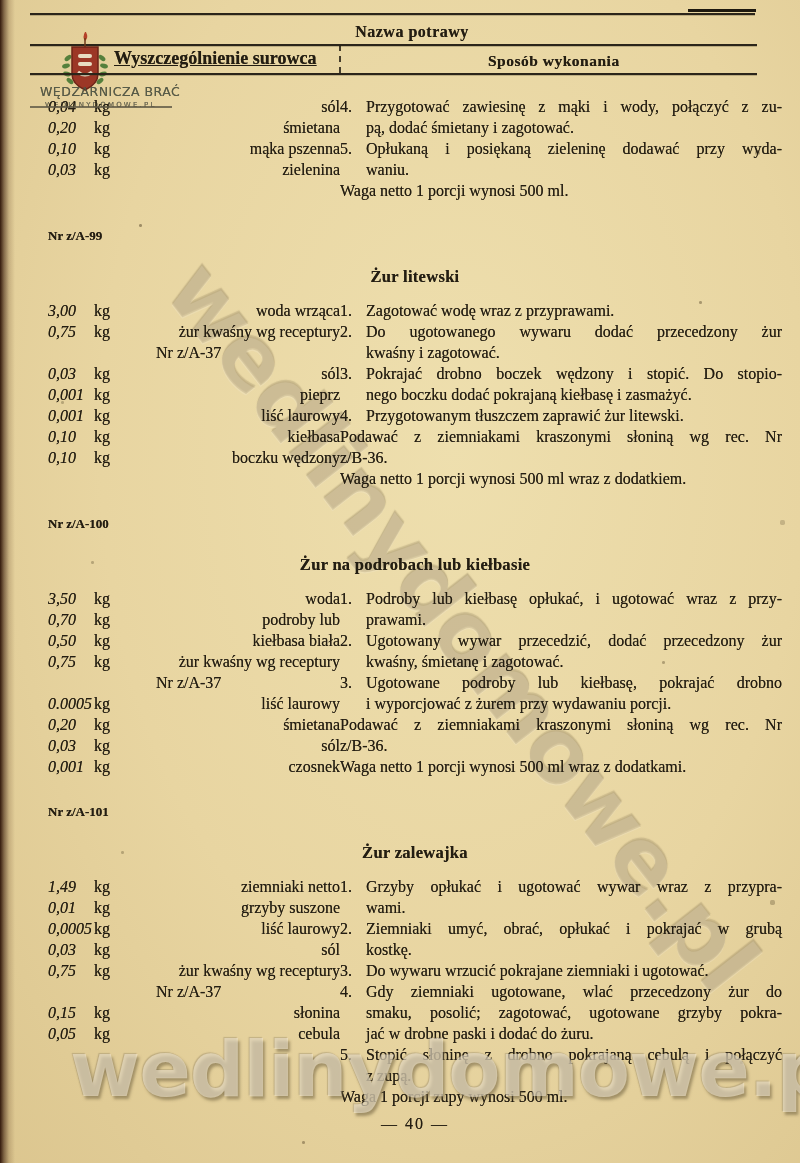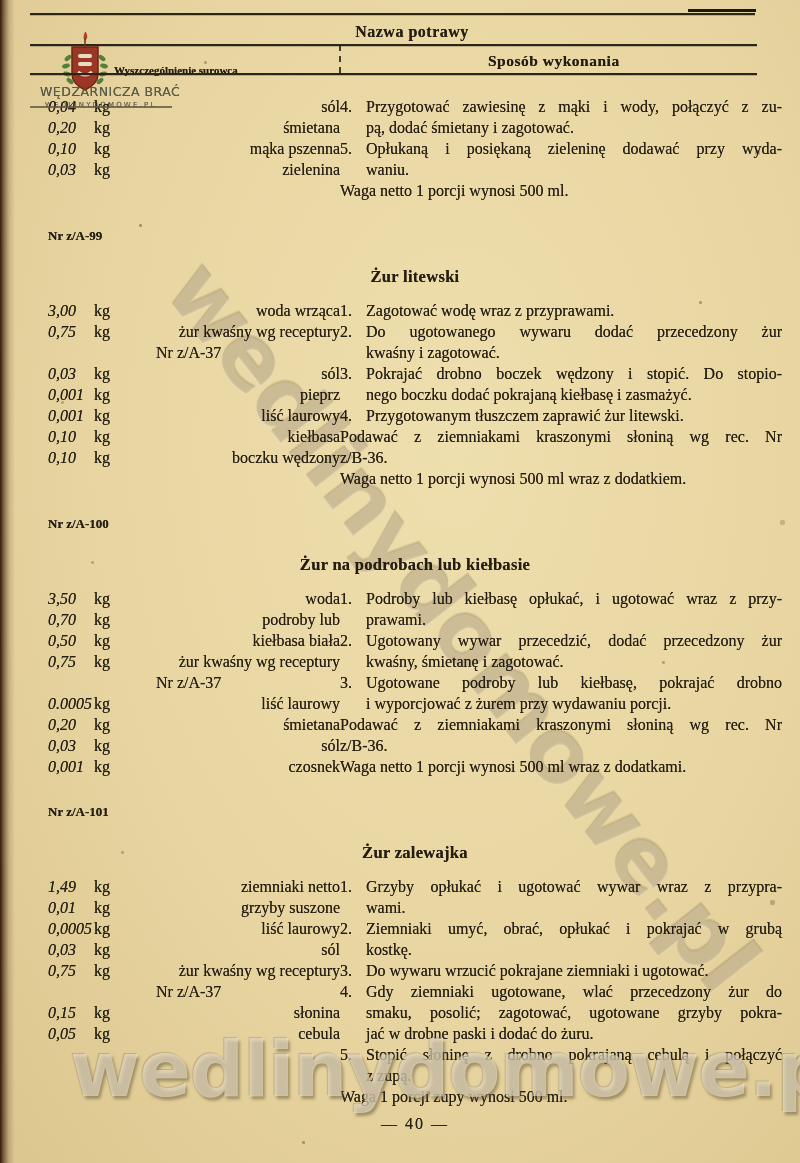--- a/index.html
+++ b/index.html
@@ -24,21 +24,21 @@
   .rule-c{top:73px;left:30px;width:727px;}
   .nazwa{
     position:absolute;top:23px;left:0;width:100%;
     text-align:center;font-size:16px;font-weight:bold;letter-spacing:.5px;
   }
   .col-divider{
     position:absolute;top:45px;left:339px;height:28px;width:0;
     border-left:2px dashed rgba(40,34,22,.85);
   }
   .colhead{position:absolute;font-weight:bold;}
-  .colhead.left{top:64px;left:114px;font-size:11px;}
+  .colhead.left{top:48px;left:114px;font-size:18px;text-decoration:underline;}
   .colhead.right{top:52px;left:488px;font-size:15.5px;letter-spacing:.5px;}
   .crest{position:absolute;top:30px;left:60px;}
 
   
   .wm-corner{
     position:absolute;top:84px;left:40px;
     font-family:"DejaVu Sans", sans-serif;font-size:12.5px;letter-spacing:.5px;
     color:rgba(88,95,78,.85);white-space:nowrap;
   }
   .wm-corner-sub{

